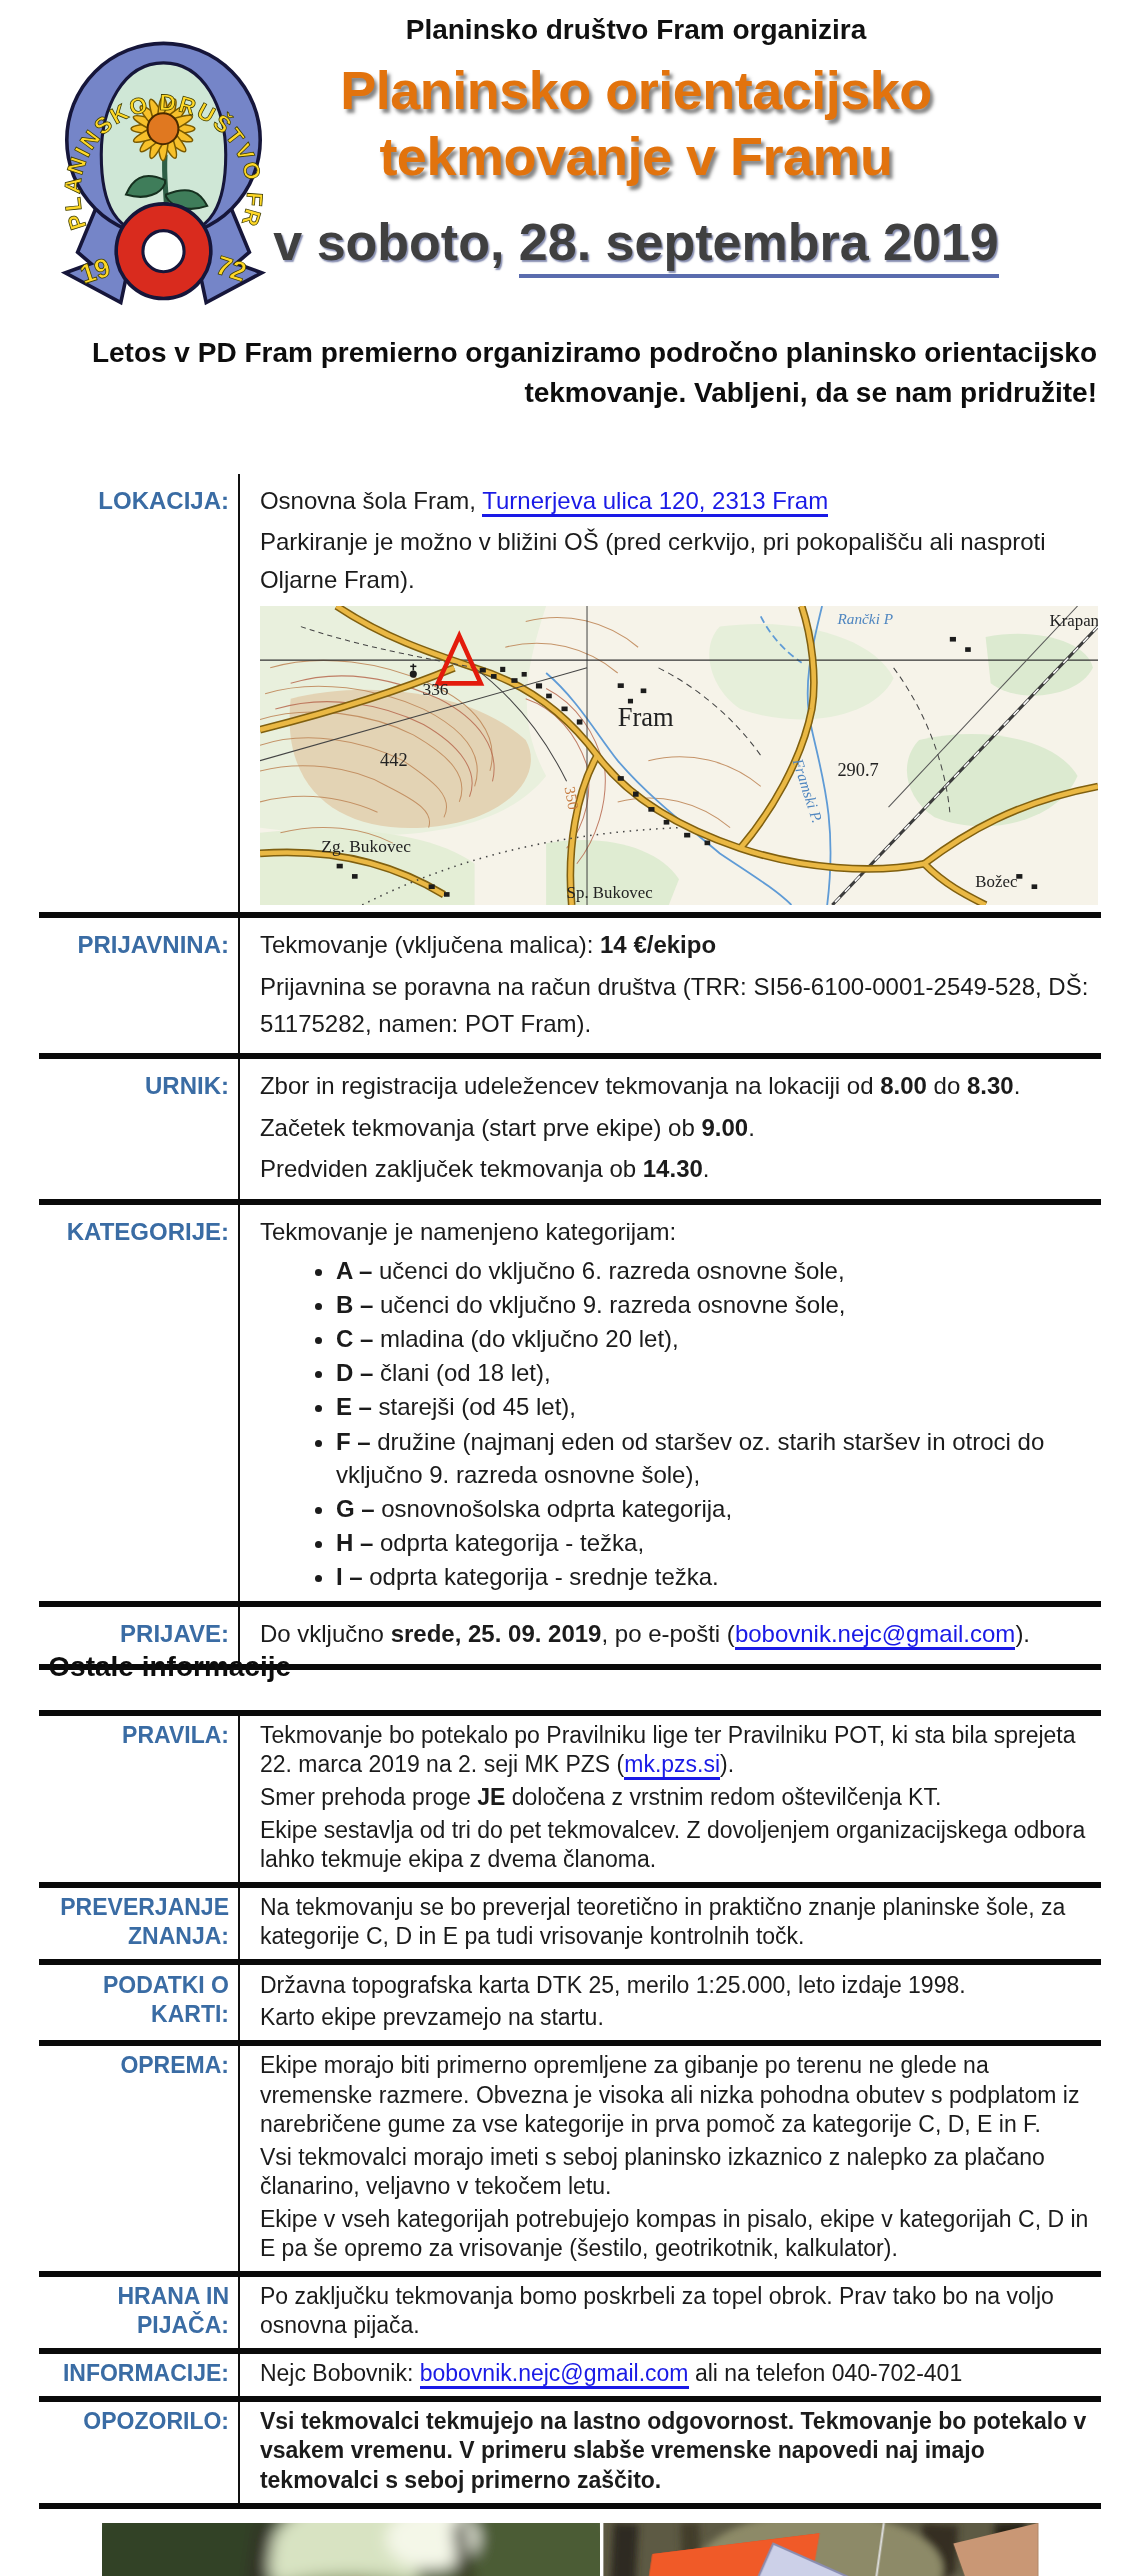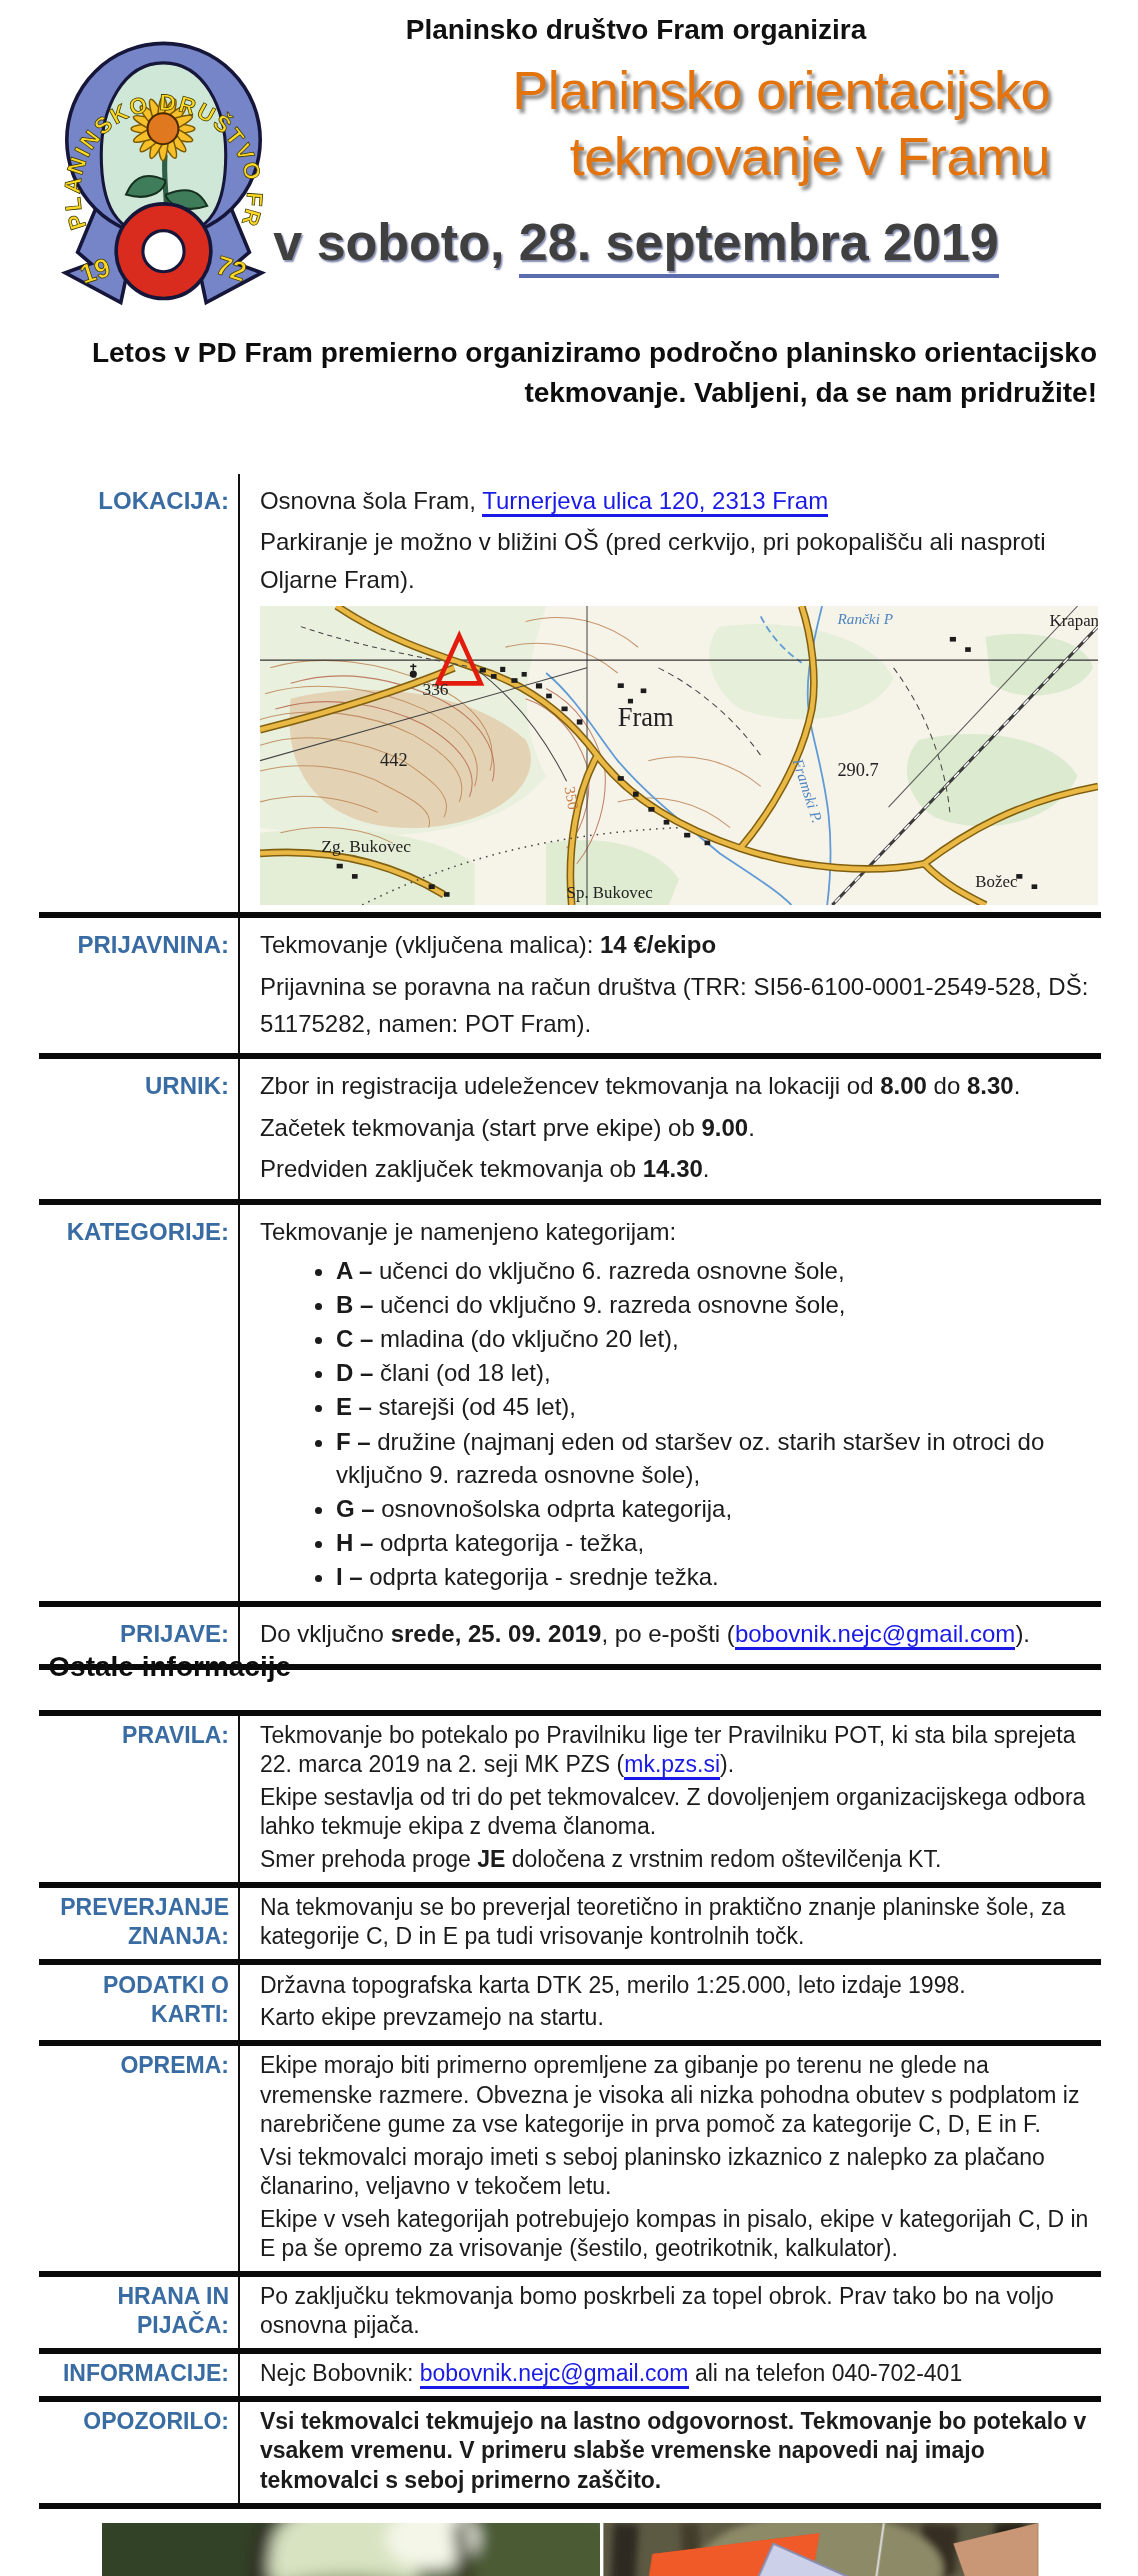--- a/index.html
+++ b/index.html
@@ -3,22 +3,22 @@
 <meta charset="utf-8">
 <style>
   html,body{margin:0;padding:0;background:#ffffff;}
   #page{position:relative;width:1138px;height:2935px;background:#fff;overflow:hidden;
         font-family:"Liberation Sans","DejaVu Sans",sans-serif;color:#1b1b1b;}
   
   #upper{position:absolute;top:0;left:0;width:1138px;}
   #logo{position:absolute;left:60px;top:31px;width:207px;height:286px;}
   .head-text{margin:14.4px 88px 0 222px;text-align:center;}
   .org-line{font-size:28px;color:#111;font-weight:bold;}
-  .big-title{margin-top:11.3px;font-size:54px;font-weight:normal;line-height:1.22;color:#e2730d;
-             text-shadow:3.1px 3.6px 3.6px rgba(110,110,110,.85);letter-spacing:-0.5px;text-align:right;}
+  .big-title{margin-top:11.3px;font-size:54px;font-weight:bold;line-height:1.22;color:#e2730d;
+             text-shadow:3.1px 3.6px 3.6px rgba(110,110,110,.85);letter-spacing:-0.5px;}
   .date-line{margin-top:23px;font-size:52px;font-weight:bold;color:#404040;
              text-shadow:1.5px 2.1px 1.5px rgba(70,82,135,.65);}
   .date-underline{border-bottom:4.6px solid #5a6cae;padding-bottom:2.1px;}
   .intro{margin:61px 41px 0 41px;text-align:right;font-size:28px;font-weight:bold;line-height:1.42;color:#0d0d0d;}
   
   .tbl{margin:61px 37px 0 39px;}
   #lower .tbl{margin:0;}
   .trow{display:flex;border-bottom:6.2px solid #0a0a0a;}
   #table2 .trow-first{border-top:6.2px solid #0a0a0a;}
   .tlabel{flex:0 0 190px;padding-right:9.3px;text-align:right;font-weight:bold;color:#3a6ca4;
@@ -302,22 +302,22 @@
 
     <div class="ostale">Ostale informacije</div>
 
     <div class="tbl" id="table2">
 
       <div class="trow trow-first">
         <div class="tlabel">PRAVILA:</div>
         <div class="tcontent">
             <div>
               <div class="tpara"><span>Tekmovanje bo potekalo po Pravilniku lige ter Pravilniku POT, ki sta bila sprejeta 22. marca 2019 na 2. seji MK PZS (</span><span class="lnk">mk.pzs.si</span><span>).</span></div>
+              <div class="tpara"><span>Smer prehoda proge </span><span class="b">JE</span><span> določena z vrstnim redom oštevilčenja KT.</span></div>
               <div class="tpara"><span>Ekipe sestavlja od tri do pet tekmovalcev. Z dovoljenjem organizacijskega odbora lahko tekmuje ekipa z dvema članoma.</span></div>
-              <div class="tpara"><span>Smer prehoda proge </span><span class="b">JE</span><span> določena z vrstnim redom oštevilčenja KT.</span></div>
             </div>
           </div>
       </div>
 
       <div class="trow">
         <div class="tlabel">PREVERJANJE ZNANJA:</div>
         <div class="tcontent">
             <div>
               <div class="tpara"><span>Na tekmovanju se bo preverjal teoretično in praktično znanje planinske šole, za kategorije C, D in E pa tudi vrisovanje kontrolnih točk.</span></div>
             </div>

